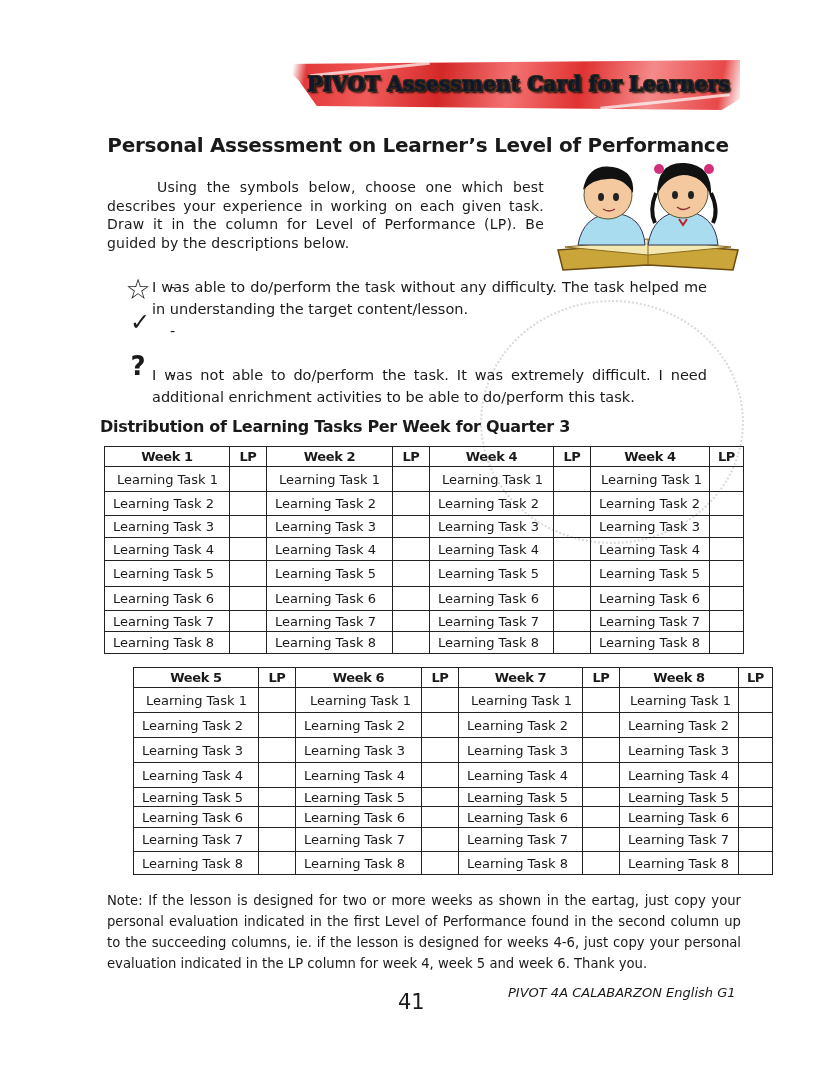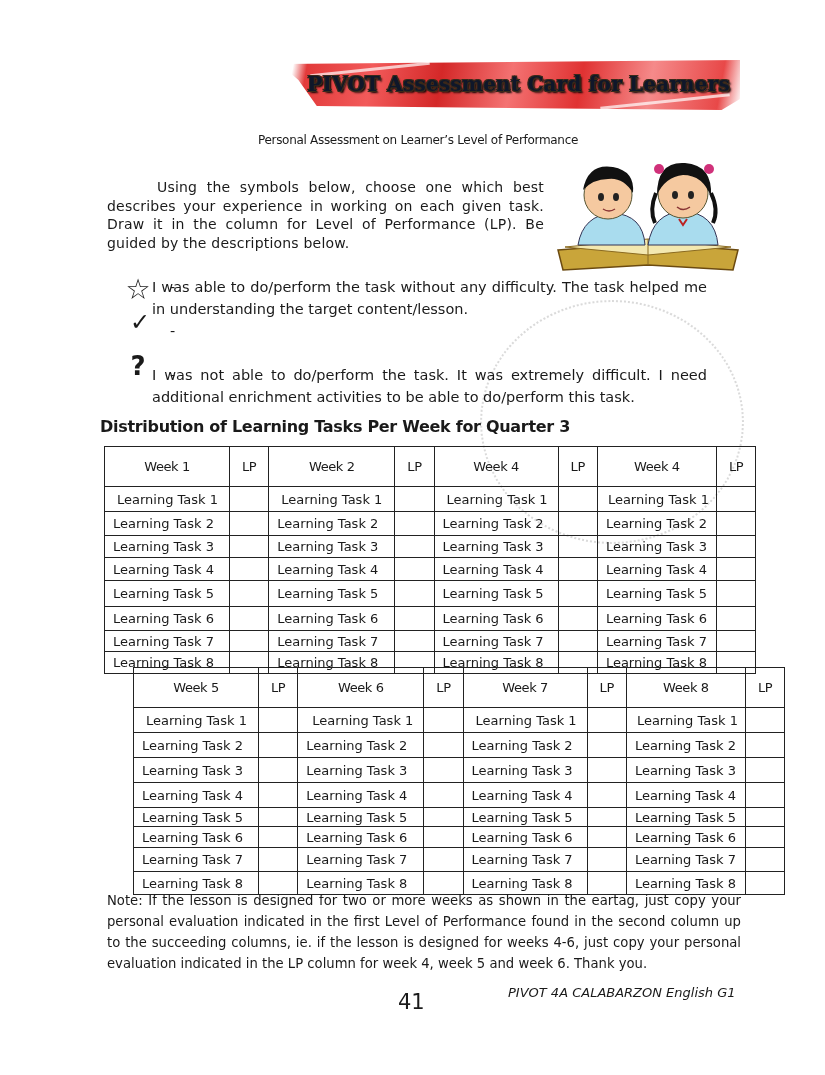--- a/index.html
+++ b/index.html
@@ -8,39 +8,39 @@
   .banner { position: absolute; left: 280px; top: 60px; width: 460px; height: 50px; overflow: hidden; }
   .banner-bg { position: absolute; inset: 0;
     background: linear-gradient(100deg, transparent 0 3%, #e23a3a 6%, #f25a5a 20%, #d42828 35%, #f47272 50%, #e03232 65%, #f58a8a 80%, #e84848 95%, transparent 100%);
     clip-path: polygon(0 8%, 100% 0, 100% 78%, 96% 100%, 8% 92%, 4% 40%); }
   .banner-streak { position: absolute; height: 3px; background: rgba(255,255,255,0.7); transform: rotate(-6deg); }
   .banner-title { position: absolute; left: 0; right: 10px; top: 12px; text-align: right;
     font-family: "DejaVu Serif", serif; font-weight: bold; font-size: 20px; color: #0f172a;
     text-shadow: -1px -1px 0 #3a2a1a, 1px -1px 0 #3a2a1a, -1px 1px 0 #3a2a1a, 1px 1px 0 #3a2a1a, 2px 2px 2px #000; letter-spacing: 0.2px; }
 
   .h-title { position: absolute; left: 100px; width: 636px; top: 133px; text-align: center;
-    font-weight: normal; font-size: 12px; letter-spacing: -0.3px; }
+    font-weight: bold; font-size: 20px; letter-spacing: -0.3px; }
   .intro { position: absolute; left: 107px; top: 178px; width: 437px; font-size: 14px; line-height: 18.5px;
     text-align: justify; letter-spacing: 0.2px; }
   .intro .indent { display: inline-block; width: 50px; }
 
   .kids { position: absolute; left: 553px; top: 155px; width: 190px; height: 120px; }
 
   .legend { position: absolute; left: 118px; top: 276px; width: 630px; }
   .legend-row { position: relative; font-size: 14.5px; line-height: 22px; }
   .legend-sym { position: absolute; left: 0; width: 40px; text-align: center; font-size: 24px; line-height: 24px; }
   .legend-dash { position: absolute; left: 52px; }
   .legend-text { margin-left: 34px; width: 555px; text-align: justify; }
 
   .h-dist { position: absolute; left: 100px; width: 636px; top: 417px; text-align: left;
     font-weight: bold; font-size: 16px; letter-spacing: -0.3px; }
 
   table.tasks { position: absolute; left: 104px; border-collapse: collapse; table-layout: fixed; }
   table.tasks td, table.tasks th { border: 1.2px solid #222; padding: 0 0 0 8px; font-size: 13px; white-space: nowrap; overflow: hidden; }
-  table.tasks th { font-weight: normal; text-align: center; padding: 12px; font-size: 13px; letter-spacing: -0.4px; }
+  table.tasks th { font-weight: bold; text-align: center; padding: 0; font-size: 13px; letter-spacing: -0.4px; }
   table.tasks td.lp { padding: 0; }
   table.tasks tr.first td.task { padding-left: 12px; }
   #t1 { top: 446px; }
   #t2 { top: 667px; margin-left: 29px; }
 
   .note { position: absolute; left: 107px; top: 890px; width: 634px; font-size: 13.2px; line-height: 21px; text-align: justify; }
   .page-num { position: absolute; left: 398px; top: 990px; font-size: 21px; }
   .footer-right { position: absolute; left: 508px; top: 985px; font-size: 13px; font-style: italic; }
 
   .wm { position: absolute; border: 2px dotted rgba(150,150,150,0.35); border-radius: 50%; }

